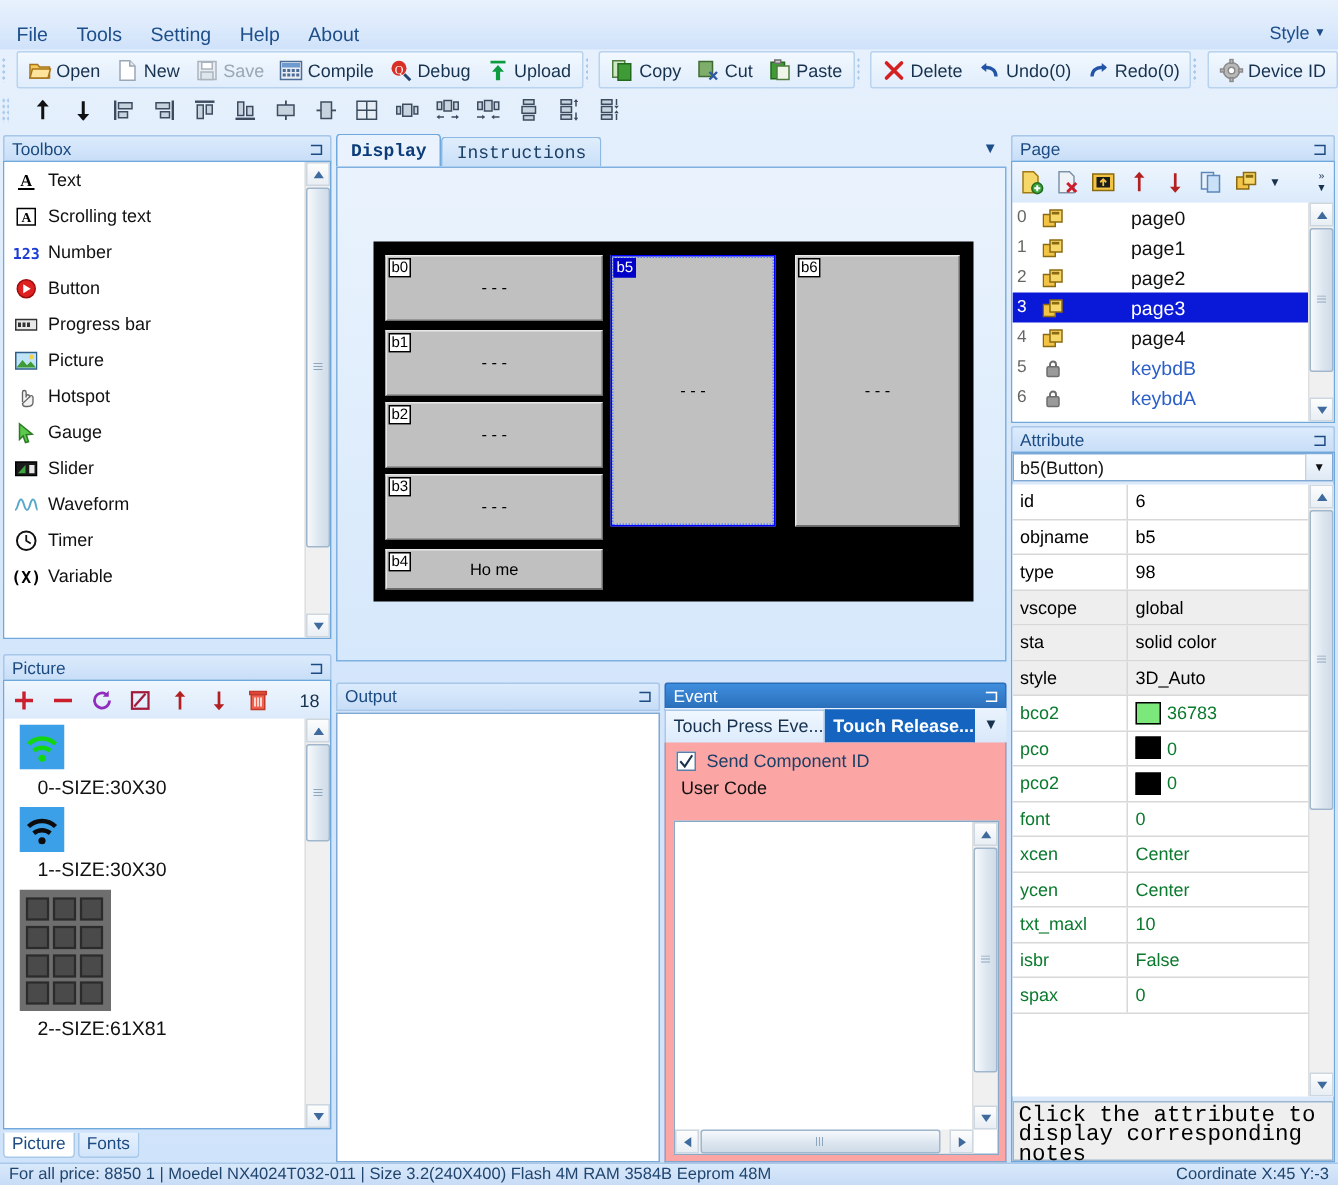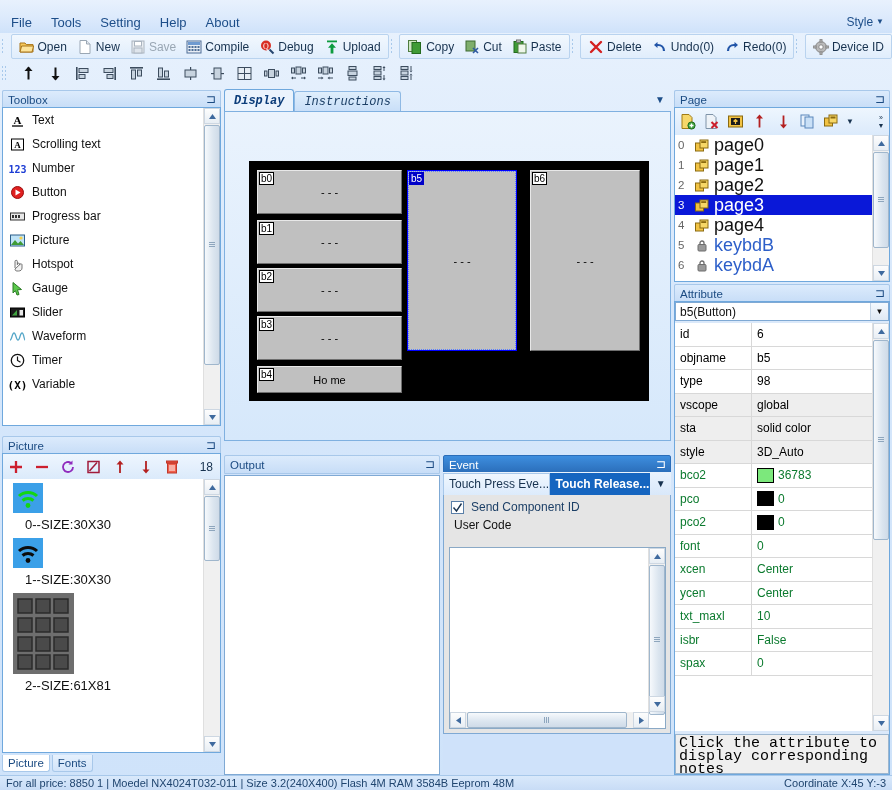--- a/index.html
+++ b/index.html
@@ -114,21 +114,21 @@
     font-size:10px;line-height:11px;padding:0 1px;border:1px solid #000;
     font-family:"Liberation Sans", sans-serif;}
   .wtag.sel{background:#0000c8;color:#fff;border-color:#0000c8;}
 
   
   .pagelist{position:absolute;left:0;right:0;top:28px;bottom:0;background:#fff;overflow:hidden;}
   .pgrow{display:flex;align-items:center;height:20px;font-size:12.5px;color:#111;padding-left:3px;gap:5px;}
   .pgrow.sel{background:#0a18d8;color:#fff;}
   .pgidx{width:12px;color:#666;font-size:11.5px;text-align:left;}
   .pgrow.sel .pgidx{color:#fff;}
-  .pgname{font-size:18px;}
+  .pgname{font-size:13px;margin-left:40px;}
   .pgrow.locked .pgname{color:#2d5fc9;}
   .pgrow.sel .pgname{color:#fff;}
   .pgicon{width:14px;height:14px;display:flex;align-items:center;justify-content:center;}
 
   
   .attrsel{position:absolute;left:0;right:0;top:0;height:19px;
     border:1px solid #7fa9d4;background:#fff;box-sizing:border-box;
     display:flex;align-items:center;padding-left:4px;font-size:12px;color:#111;}
   .attrsel .car{position:absolute;right:0;top:0;width:17px;height:17px;
     display:flex;align-items:center;justify-content:center;font-size:8px;
@@ -148,21 +148,21 @@
     padding:2px 3px;line-height:13px;}
 
   
   .evtabs{position:absolute;left:0;right:0;top:0;height:23px;display:flex;align-items:center;
     background:linear-gradient(180deg,#eaf3fd,#d9e8fa);}
   .evtab{height:21px;padding:0 5px;display:flex;align-items:center;font-size:12px;
     color:#17324f;border:1px solid #a8c8ea;border-bottom:none;background:linear-gradient(180deg,#f0f7fe,#dcebfc);
     max-width:112px;overflow:hidden;white-space:nowrap;}
   .evtab.sel{background:#1565c0;color:#fff;font-weight:bold;border-color:#1565c0;}
   .evcar{margin-left:auto;width:22px;display:flex;align-items:center;justify-content:center;font-size:10px;color:#17324f;}
-  .evbody{position:absolute;left:0;right:0;top:23px;bottom:0;background:#e5e5e5;
+  .evbody{position:absolute;left:0;right:0;top:23px;bottom:0;background:#fca5a5;
     border:1px solid #7fa9d4;border-top:none;box-sizing:border-box;}
   .chkline{display:flex;align-items:center;gap:7px;padding:5px 0 0 7px;}
   .chk{width:13px;height:13px;border:1px solid #5a7fa8;background:#fff;
     display:flex;align-items:center;justify-content:center;box-sizing:border-box;}
   .chk svg{display:block;}
   .ucl{padding:4px 0 2px 10px;font-size:12px;color:#111;}
   .codebox{position:absolute;left:5px;right:4px;top:52px;bottom:4px;
     border:1px solid #8aa9c6;background:#fff;box-sizing:border-box;}
 
   .outbody{position:absolute;left:0;right:0;top:0;bottom:0;
@@ -676,21 +676,21 @@
       </div>
     </div>
   </div>
 
   <div class="btabs" style="top:755px;" id="picture-tabs">
       <div class="btab sel">Picture</div>
       <div class="btab">Fonts</div>
     </div>
 
   <div class="doctabs" style="left:224px;top:90px;width:447px;">
-    <div id="editor-tabs" style="display:flex;align-items:flex-end;font-style:italic;">
+    <div id="editor-tabs" style="display:flex;align-items:flex-end;">
         <div class="dtab sel">Display</div>
         <div class="dtab">Instructions</div>
       </div>
     <span class="tabcar">▼</span>
   </div>
 
   <div class="canvaswrap" style="left:224px;top:111px;width:447px;height:330px;">
     <div class="screen" style="left:24px;top:49px;width:400px;height:240px;">
 
       <div class="wbtn" style="left:8px;top:9px;width:145px;height:44px;">
@@ -731,21 +731,21 @@
       <span class="pin">⊐</span>
     </div>
     <div class="outbody" style="top:20px;height:300px;position:absolute;left:0;right:0;"></div>
   </div>
 
   <div class="panel" style="left:443px;top:455px;width:228px;height:320px;">
     <div class="ptitle active">
       <span>Event</span>
       <span class="pin">⊐</span>
     </div>
-    <div style="position:absolute;left:0;right:0;top:17px;height:262px;">
+    <div style="position:absolute;left:0;right:0;top:17px;height:303px;">
       <div class="evtabs" id="event-tabs">
           <div class="evtab">Touch Press Eve...</div>
           <div class="evtab sel">Touch Release...</div>
           <div class="evcar">▼</div>
         </div>
       <div class="evbody">
         <div class="chkline">
           <span class="chk">
             <svg width="11" height="11" viewBox="0 0 11 11">
                 <path d="M1.5 5.5l3 3.5 5-7.5" stroke="#18324f" stroke-width="1.4" fill="none"></path>

